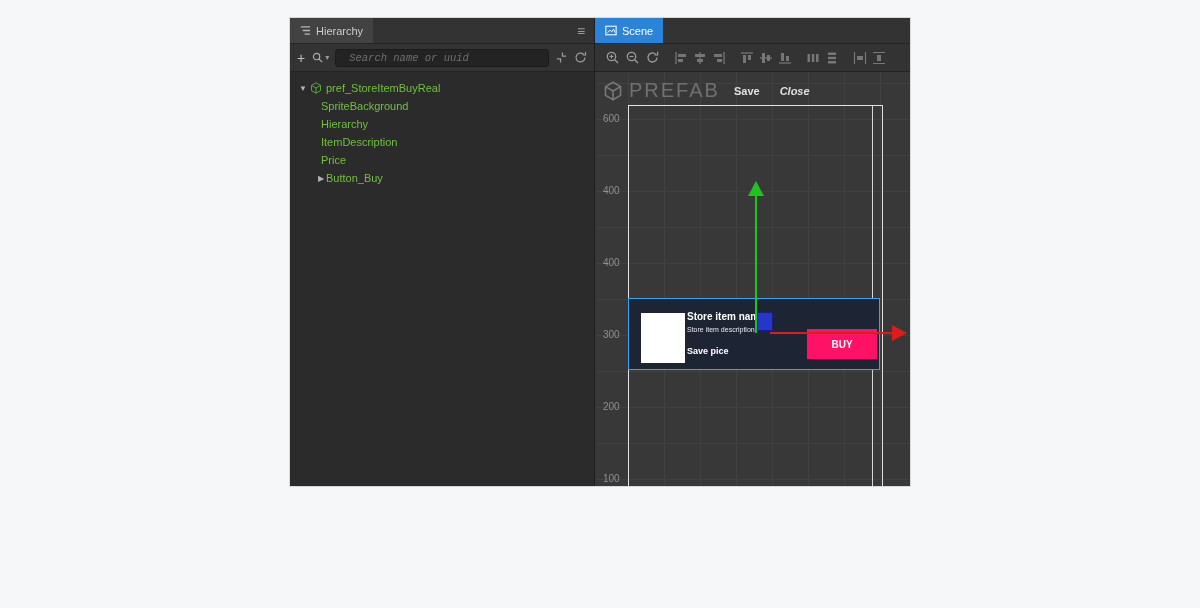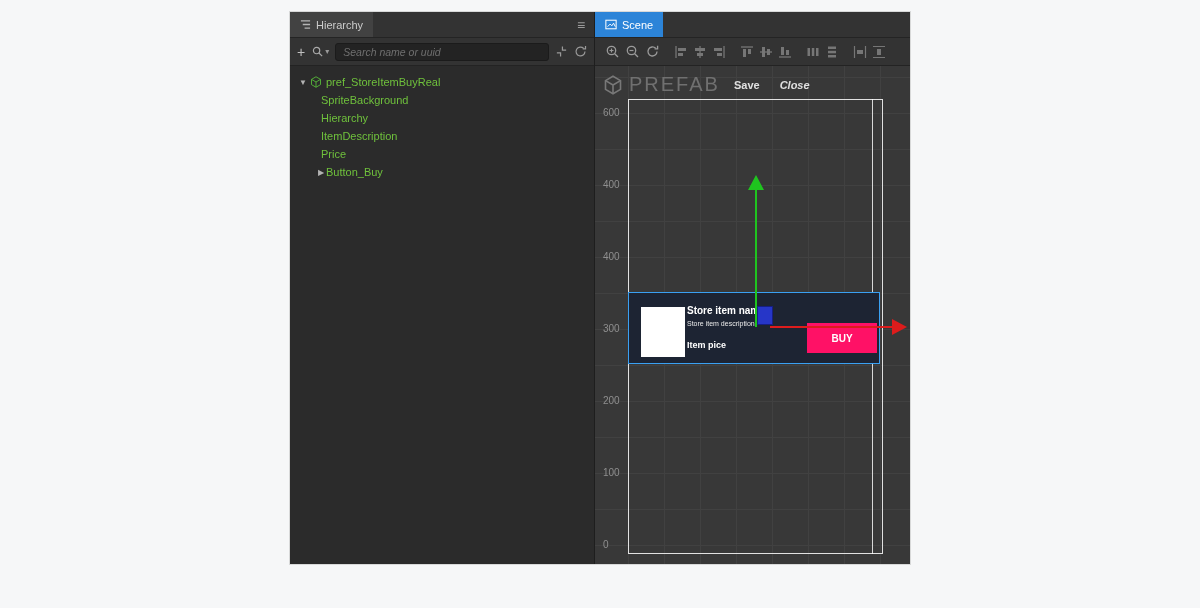--- a/index.html
+++ b/index.html
@@ -5,22 +5,22 @@
 <style>
   * { box-sizing: border-box; margin: 0; padding: 0; }
   html, body { width: 1200px; height: 608px; }
   body {
     background: #f6f7f8;
     font-family: "Liberation Sans", sans-serif;
     overflow: hidden;
     position: relative;
   }
   .editor {
-    position: absolute; left: 290px; top: 12px;
-    width: 620px; height: 552px;
+    position: absolute; left: 290px; top: 18px;
+    width: 620px; height: 468px;
     display: flex;
     box-shadow: 0 0 0 1px rgba(0,0,0,0.12);
   }
   
   .h-panel {
     width: 305px; height: 100%;
     background: #2b2b2b;
     border-right: 1px solid #1e1e1e;
     display: flex; flex-direction: column;
   }
@@ -45,22 +45,22 @@
     border-bottom: 1px solid #232323;
     display: flex; align-items: center; gap: 6px;
     padding: 0 7px; flex: none;
   }
   .tool-glyph { color: #c0c0c0; font-size: 14px; line-height: 1; cursor: pointer; }
   .filter-ico { display: flex; align-items: center; color: #aaa; gap: 1px; cursor: pointer; }
   .filter-ico .caret { font-size: 8px; color: #999; }
   .search {
     flex: 1; height: 18px;
     background: #232323; border: 1px solid #1b1b1b; border-radius: 3px;
-    color: #ddd; font-size: 10.5px; padding: 0 7px;
-    font-family: Liberation Sans, sans-serif;
+    color: #ddd; font-size: 10.5px; padding: 0 13px;
+    font-family: Liberation Mono, monospace;
   }
   .search::placeholder { color: #6f6f6f; font-style: italic; }
   .h-toolbar svg { display: block; }
   .tree { flex: 1; padding-top: 7px; overflow: hidden; }
   .trow {
     height: 18px; display: flex; align-items: center;
     font-size: 11px; color: #6fc13c; cursor: pointer; white-space: nowrap;
   }
   .trow .arrow { width: 10px; font-size: 8px; color: #b3b3b3; text-align: center; flex: none; }
   .trow.root { padding-left: 8px; }
@@ -330,21 +330,21 @@
         </span>
         <span class="prefab-title">PREFAB</span>
         <button class="prefab-btn save">Save</button>
         <button class="prefab-btn close">Close</button>
       </div>
 
       <div class="store-item" style="border-color: rgb(58, 160, 242);">
         <div class="sprite-icon"></div>
         <div class="item-name">Store item name</div>
         <div class="item-desc">Store item description</div>
-        <div class="item-price">Item pice</div>
+        <div class="item-price">Save pice</div>
         <button class="buy-btn" style="background: rgb(255, 17, 102);">BUY</button>
       </div>
 
       <div class="axis-y-line" style="background: rgb(31, 196, 31);"></div>
       <div class="axis-y-head" style="border-bottom-color: rgb(31, 196, 31);"></div>
       <div class="axis-x-line" style="background: rgb(221, 28, 28);"></div>
       <div class="axis-x-head" style="border-left-color: rgb(221, 28, 28);"></div>
       <div class="move-handle" style="background: rgb(38, 54, 200);"></div>
     </div>
   </div>

